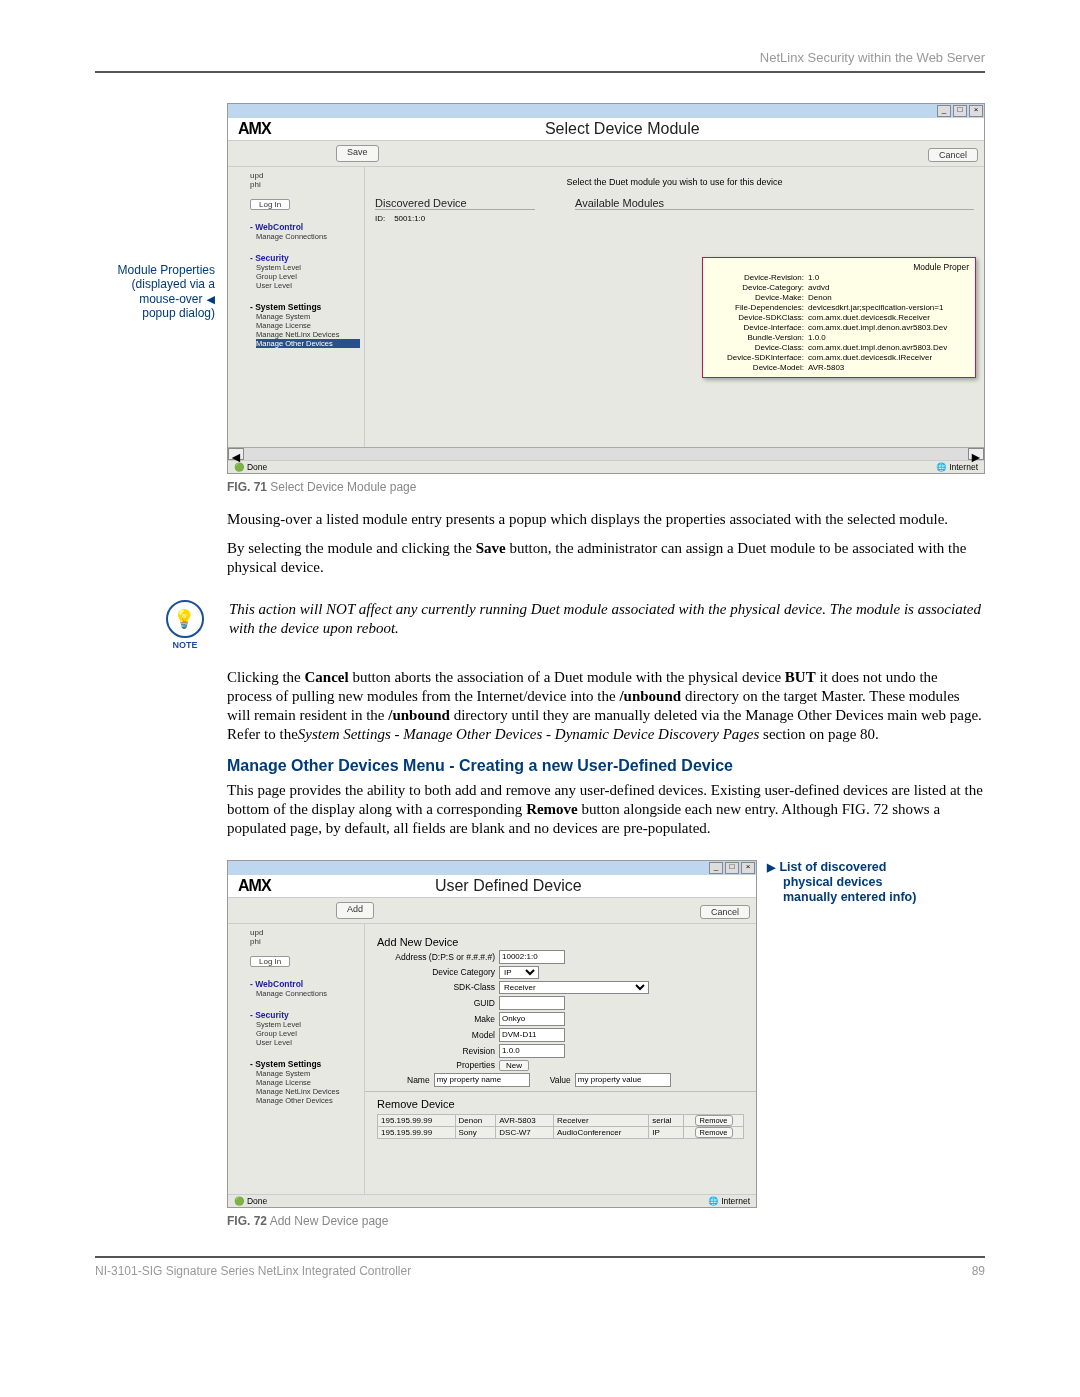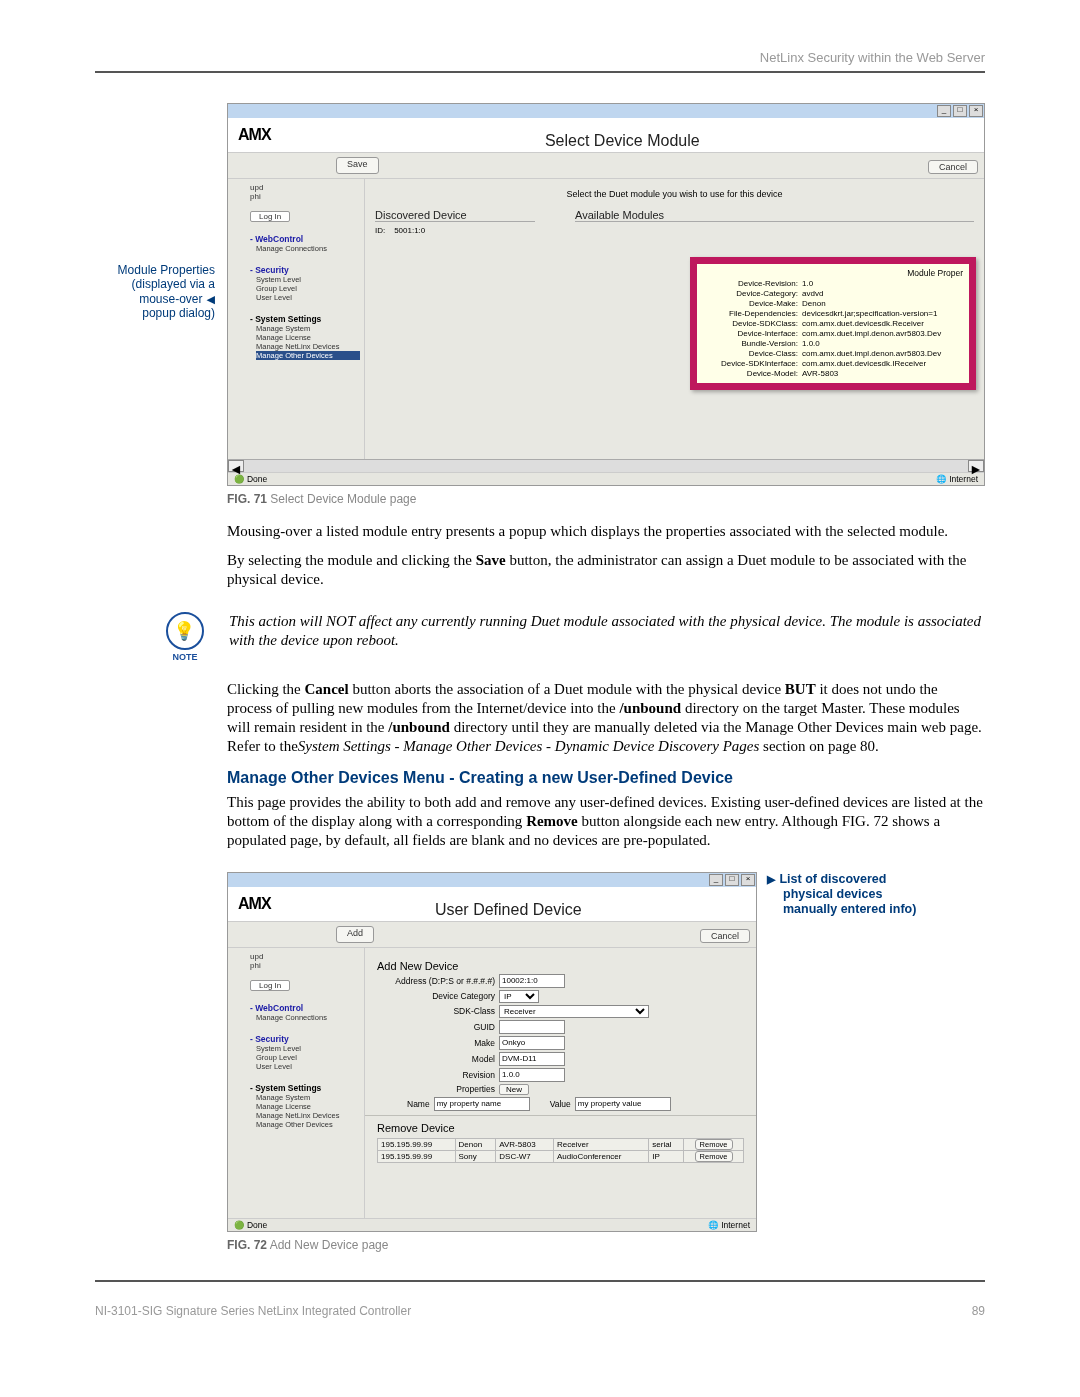--- a/index.html
+++ b/index.html
@@ -74,21 +74,20 @@
     font-size: 16px;
     letter-spacing: -1px;
     color: #000;
   }
   .ss-header-title {
     flex: 1;
     text-align: center;
     font-size: 16px;
     color: #222;
     font-family: Arial, sans-serif;
-    margin-top: 12px;
   }
   .ss-toolbar {
     background: #e8e8e2;
     padding: 4px 6px;
     border-bottom: 1px solid #ccc;
     display:flex;
   }
   .ss-toolbar-right { margin-left:auto; }
   .ss-btn {
     display:inline-block;
@@ -122,24 +121,24 @@
     padding:6px 10px;
     position:relative;
   }
   .ss-instr { font-size:9px; text-align:center; margin:4px 0 10px; }
   .ss-cols { display:flex; gap:40px; }
   .ss-colh { font-size:11px; color:#222; border-bottom:1px solid #aaa; margin-bottom:4px;}
   .ss-small { font-size:8px; }
   .ss-popup {
     position:absolute;
     right:8px;
-    top:78px;
+    top:90px;
     width:260px;
     background:#ffffe8;
-    border:7px solid #be185d;
+    border:1px solid #be185d;
     font-size:8px;
     padding:4px 6px;
     line-height:1.25;
     box-shadow:2px 2px 4px rgba(0,0,0,0.3);
     z-index:5;
   }
   .ss-popup .ph { text-align:right; font-size:8.5px; }
   .ss-popup .row { display:flex; }
   .ss-popup .k { width:95px; text-align:right; padding-right:4px;}
   .ss-popup .v { flex:1; }
@@ -203,21 +202,21 @@
     color:#003b7a;
     line-height:1.2;
     margin-left:10px;
     width:200px;
   }
   .arrow-r::before{ content:"▶"; color:#003b7a; margin-right:4px; font-size:11px;}
   .arrow-l::after{ content:"◀"; color:#003b7a; margin-left:4px; font-size:11px;}
   .footer {
     border-top:2px solid #555;
     margin-top:28px;
-    padding-top:22px;
+    padding-top:6px;
     display:flex;
     font-family:Arial, sans-serif;
     font-size:12px;
     color:#999;
   }
   .footer .pn { margin-left:auto;}
   .ss-hr { border:none; border-top:1px solid #bfbfb9; margin:4px -12px;}
 </style>
 </head>
 <body>

